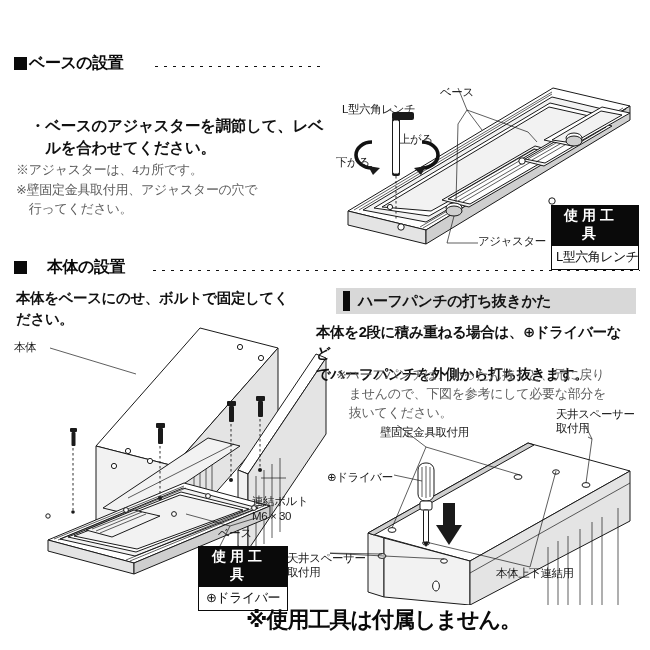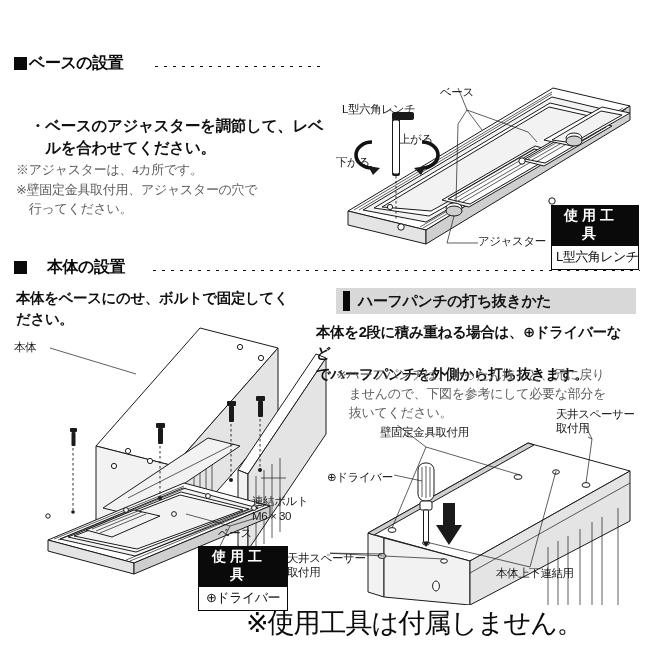--- a/index.html
+++ b/index.html
@@ -135,22 +135,22 @@
     font-size: 11.5px;
     color: #1a1a1a;
     letter-spacing: -0.4px;
     line-height: 1.25;
     white-space: nowrap;
   }
 
   
   .banner {
     position: absolute;
-    font-size: 27px;
-    font-weight: normal;
+    font-size: 22px;
+    font-weight: bold;
     color: #0a0a0a;
     letter-spacing: -1px;
     white-space: nowrap;
   }
 
   svg { display: block; }
   .lnf  { stroke: #1a1a1a; stroke-width: 1; fill: #ffffff; }
   .lnf2 { stroke: #1a1a1a; stroke-width: 1; fill: #f2f2f2; }
   .lnf3 { stroke: #1a1a1a; stroke-width: 1; fill: #e4e4e4; }
   .lnf4 { stroke: #1a1a1a; stroke-width: 1; fill: #cfcfcf; }

